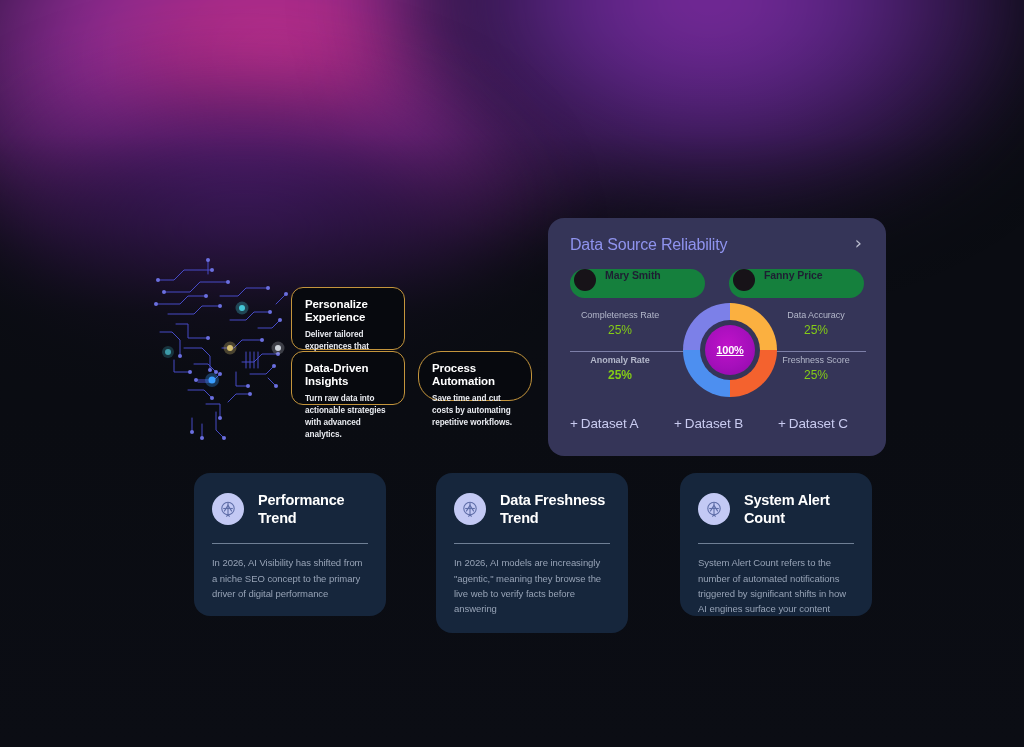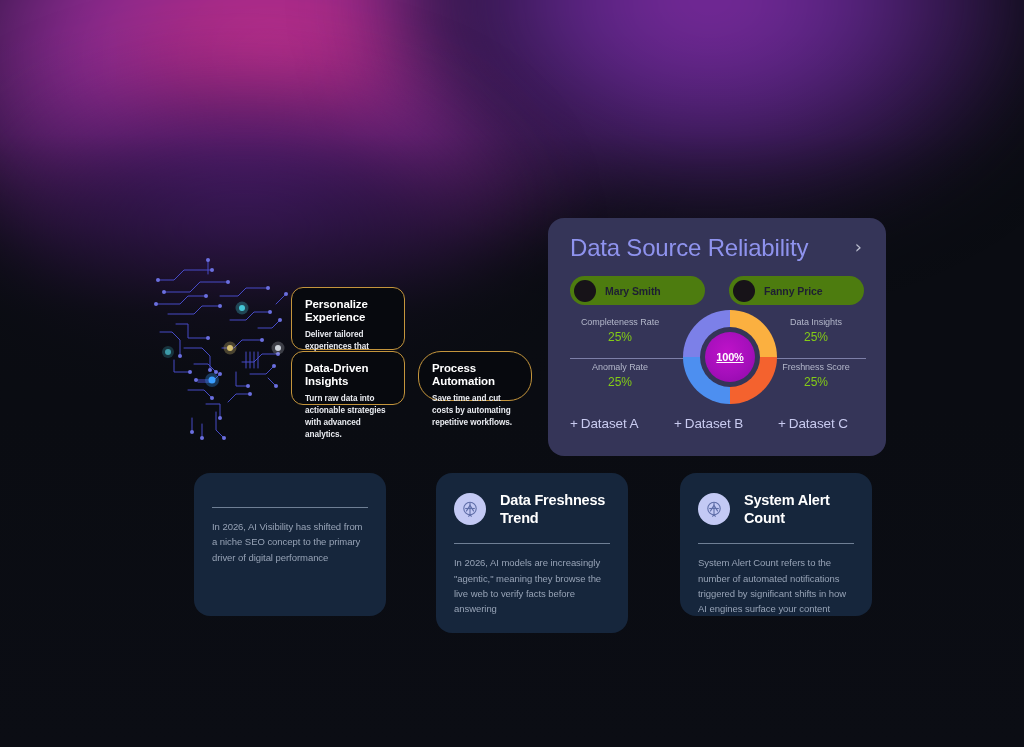--- a/index.html
+++ b/index.html
@@ -105,42 +105,41 @@
     border-radius: 16px;
     padding: 16px 22px 0 22px;
   }
   .panel-head {
     display: flex;
     align-items: center;
     justify-content: space-between;
   }
   .panel-title {
     color: #8f93ee;
-    font-size: 24px;
+    font-size: 16px;
     font-weight: normal;
     letter-spacing: -0.2px;
   }
   .chevron-btn {
     color: #b9bccd;
     font-size: 18px;
     line-height: 1;
     padding: 0 2px 3px 2px;
     font-family: "DejaVu Sans", sans-serif;
   }
 
   .pill-row {
     display: flex;
     gap: 24px;
     margin-top: 14px;
   }
   .pill {
     display: flex;
-    align-items: center;
     gap: 9px;
-    background: #4d7c0f;
+    background: #15803d;
     border-radius: 999px;
     height: 29px;
     padding: 0 16px 0 4px;
     width: 135px;
   }
   .pill-avatar {
     width: 22px; height: 22px;
     border-radius: 50%;
     background: #171318;
     flex: 0 0 22px;
@@ -167,21 +166,21 @@
     font-size: 9px;
     letter-spacing: -0.05px;
   }
   .metric-value {
     color: #84cc16;
     font-size: 12px;
     margin-top: 3px;
   }
   #m-completeness { left: -2px;  top: 0px; }
   #m-accuracy     { left: 194px; top: 0px; }
-  #m-anomaly      { left: -2px;  top: 45px; }
+  #m-anomaly      { left: -2px;  top: 45px; font-weight: bold; }
   #m-freshness    { left: 194px; top: 45px; }
 
   .metric-divider {
     position: absolute;
     top: 41px;
     height: 1px;
     background: #7d7fa8;
   }
   #div-left  { left: 0px;   width: 128px; }
   #div-right { left: 166px; width: 130px; }
@@ -421,21 +420,21 @@
 
       <div class="metric-divider" id="div-left"></div>
       <div class="metric-divider" id="div-right"></div>
 
       <div class="metric" id="m-completeness">
         <div class="metric-label">Completeness Rate</div>
         <div class="metric-value">25%</div>
       </div>
 
       <div class="metric" id="m-accuracy">
-        <div class="metric-label">Data Insights</div>
+        <div class="metric-label">Data Accuracy</div>
         <div class="metric-value">25%</div>
       </div>
 
       <div class="metric" id="m-anomaly">
         <div class="metric-label">Anomaly Rate</div>
         <div class="metric-value">25%</div>
       </div>
 
       <div class="metric" id="m-freshness">
         <div class="metric-label">Freshness Score</div>
@@ -461,20 +460,32 @@
         <span class="plus">+</span><span>Dataset B</span>
       </div>
       <div class="dataset-link" id="ds-c">
         <span class="plus">+</span><span>Dataset C</span>
       </div>
     </div>
 
   </div>
 
   <div class="info-card" id="ic-performance">
+    <div class="info-head">
+      <div class="info-icon">
+        <svg width="20" height="20" viewBox="0 0 20 20" fill="none" stroke="#5f6ea8" stroke-width="1.1">
+          <circle cx="10" cy="9.5" r="6.2"></circle>
+          <path d="M10 3.3 L10 15.7"></path>
+          <path d="M6.2 12.4 L10 6.4 L13.8 12.4"></path>
+          <path d="M5.2 9.5 L14.8 9.5"></path>
+          <path d="M10 15.7 L8.4 17.6 M10 15.7 L11.6 17.6"></path>
+        </svg>
+      </div>
+      <div class="info-title">Performance Trend</div>
+    </div>
     <div class="info-divider"></div>
     <div class="info-desc">In 2026, AI Visibility has shifted from a niche SEO concept to the primary driver of digital performance</div>
   </div>
 
   <div class="info-card" id="ic-freshness">
     <div class="info-head">
       <div class="info-icon">
         <svg width="20" height="20" viewBox="0 0 20 20" fill="none" stroke="#5f6ea8" stroke-width="1.1">
           <circle cx="10" cy="9.5" r="6.2"></circle>
           <path d="M10 3.3 L10 15.7"></path>

